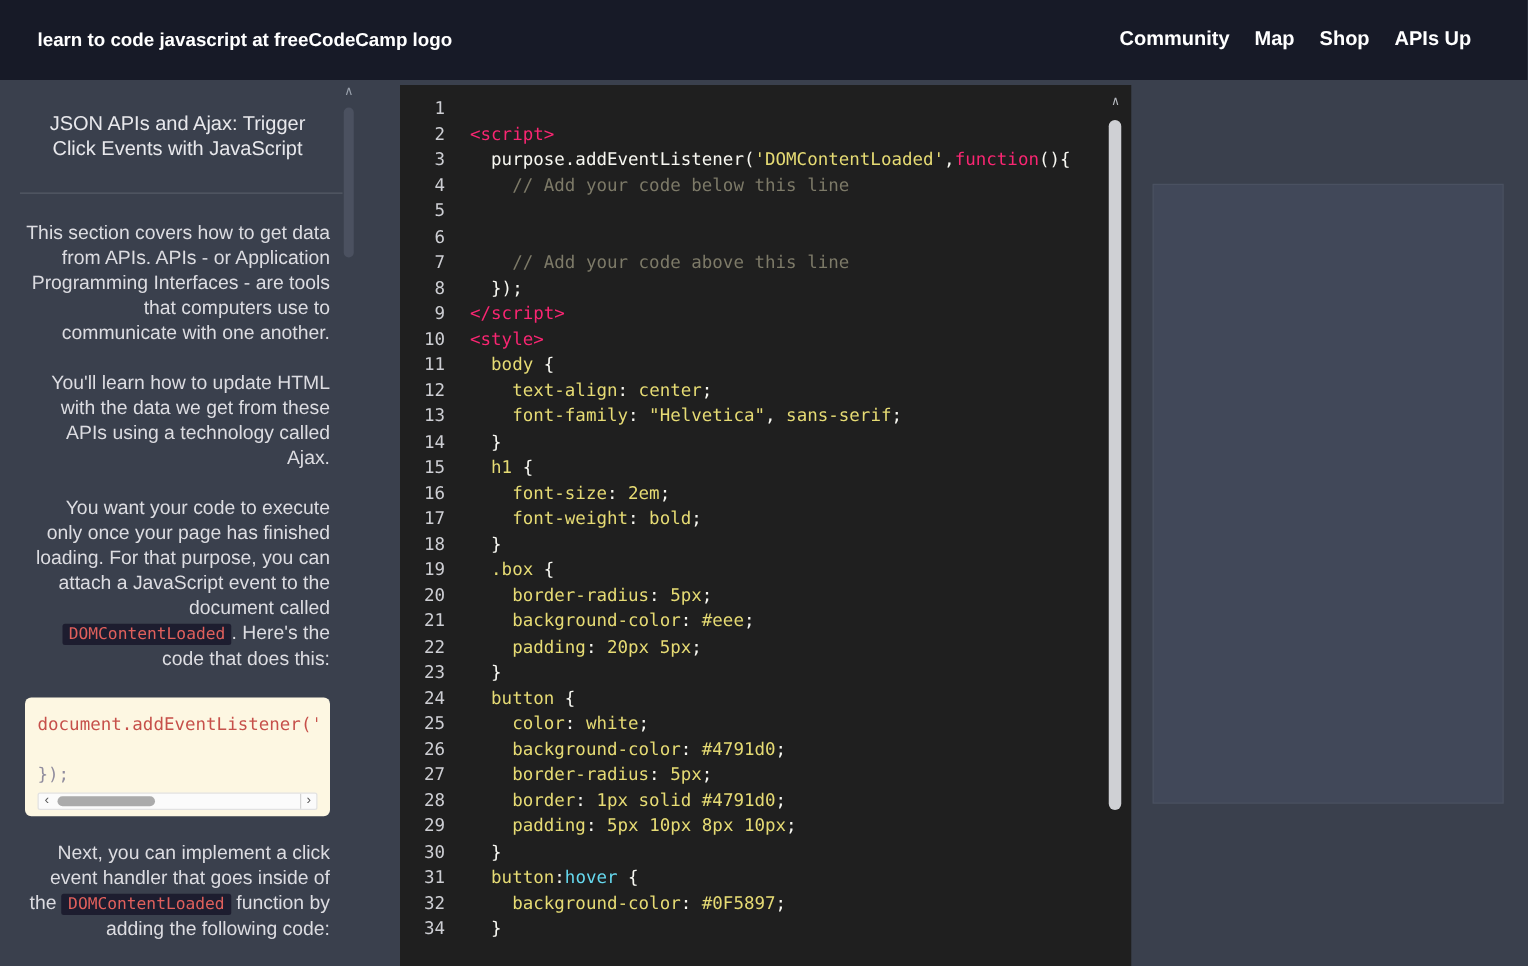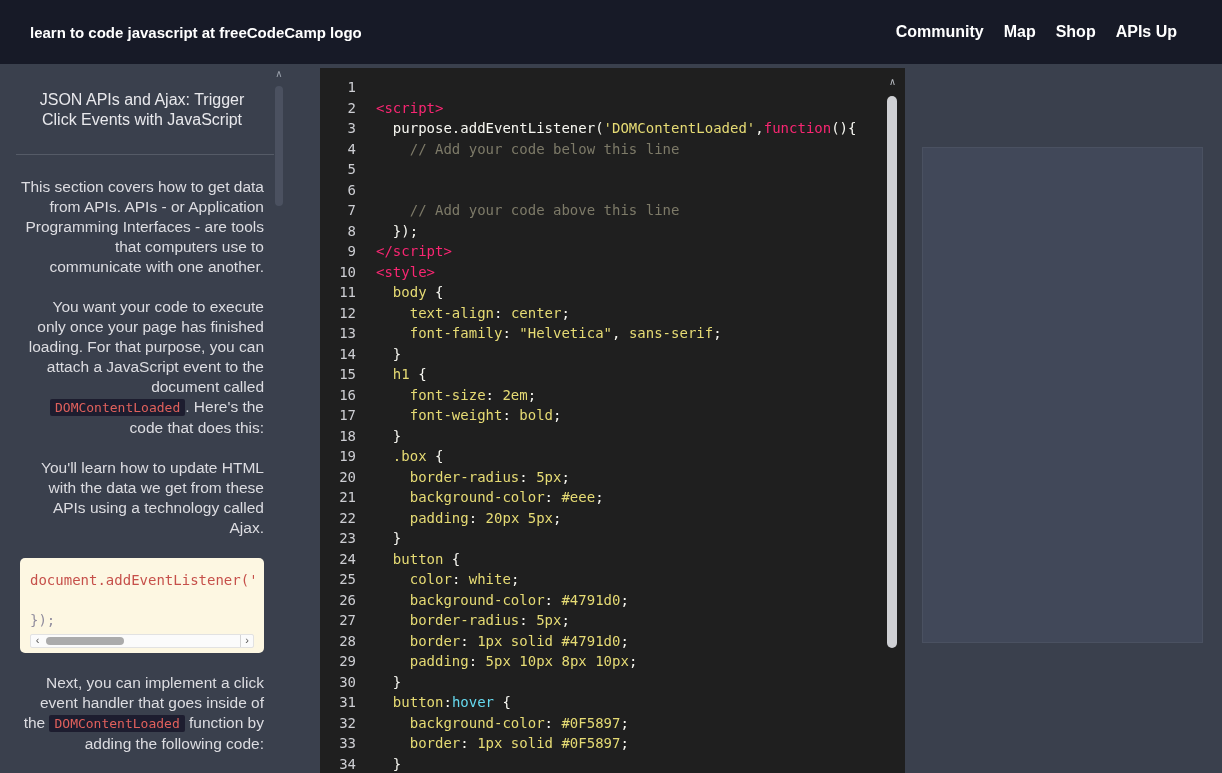--- a/index.html
+++ b/index.html
@@ -101,22 +101,22 @@
       <a class="nav-link">Shop</a>
       <a class="nav-link">APIs Up</a>
     </nav>
 </header>
 
 <aside class="sidebar">
   <h1 class="title">JSON APIs and Ajax: Trigger Click Events with JavaScript</h1>
   <hr class="divider">
   <div class="sidebar-content">
       <p class="para"><span>This section covers how to get data from APIs. APIs - or Application Programming Interfaces - are tools that computers use to communicate with one another.</span></p>
+      <p class="para"><span>You'll learn how to update HTML with the data we get from these APIs using a technology called Ajax.</span></p>
       <p class="para"><span>You want your code to execute only once your page has finished loading. For that purpose, you can attach a JavaScript event to the document called </span><code class="chip">DOMContentLoaded</code><span>. Here's the code that does this:</span></p>
-      <p class="para"><span>You'll learn how to update HTML with the data we get from these APIs using a technology called Ajax.</span></p>
       <div class="codeblock">
         <div class="cb-line cb-js">document.addEventListener('DOMContentLoaded',function(){</div>
         <div class="cb-line ">&nbsp;</div>
         <div class="cb-line cb-end">});</div>
         <div class="cb-scroll">
           <span class="cb-left">‹</span>
           <span class="cb-thumb"></span>
           <span class="cb-right">›</span>
         </div>
       </div>
@@ -253,24 +253,20 @@
       </div>
       <div class="line">
         <span class="ln">31</span>
         <span class="code"><span class="t-pl">  </span><span class="t-css">button</span><span class="t-pl">:</span><span class="t-pse">hover</span><span class="t-pl"> {</span></span>
       </div>
       <div class="line">
         <span class="ln">32</span>
         <span class="code"><span class="t-pl">    </span><span class="t-css">background-color</span><span class="t-pl">: </span><span class="t-css">#0F5897</span><span class="t-pl">;</span></span>
       </div>
       <div class="line">
-        <span class="ln">33</span>
-        <span class="code"><span class="t-pl">    </span><span class="t-css">border</span><span class="t-pl">: </span><span class="t-css">1px solid #0F5897</span><span class="t-pl">;</span></span>
-      </div>
-      <div class="line">
         <span class="ln">34</span>
         <span class="code"><span class="t-pl">  }</span></span>
       </div>
     </div>
   <div class="editor-scrollbar">
     <div class="ed-up">∧</div>
     <div class="ed-thumb"></div>
   </div>
 </main>
 

